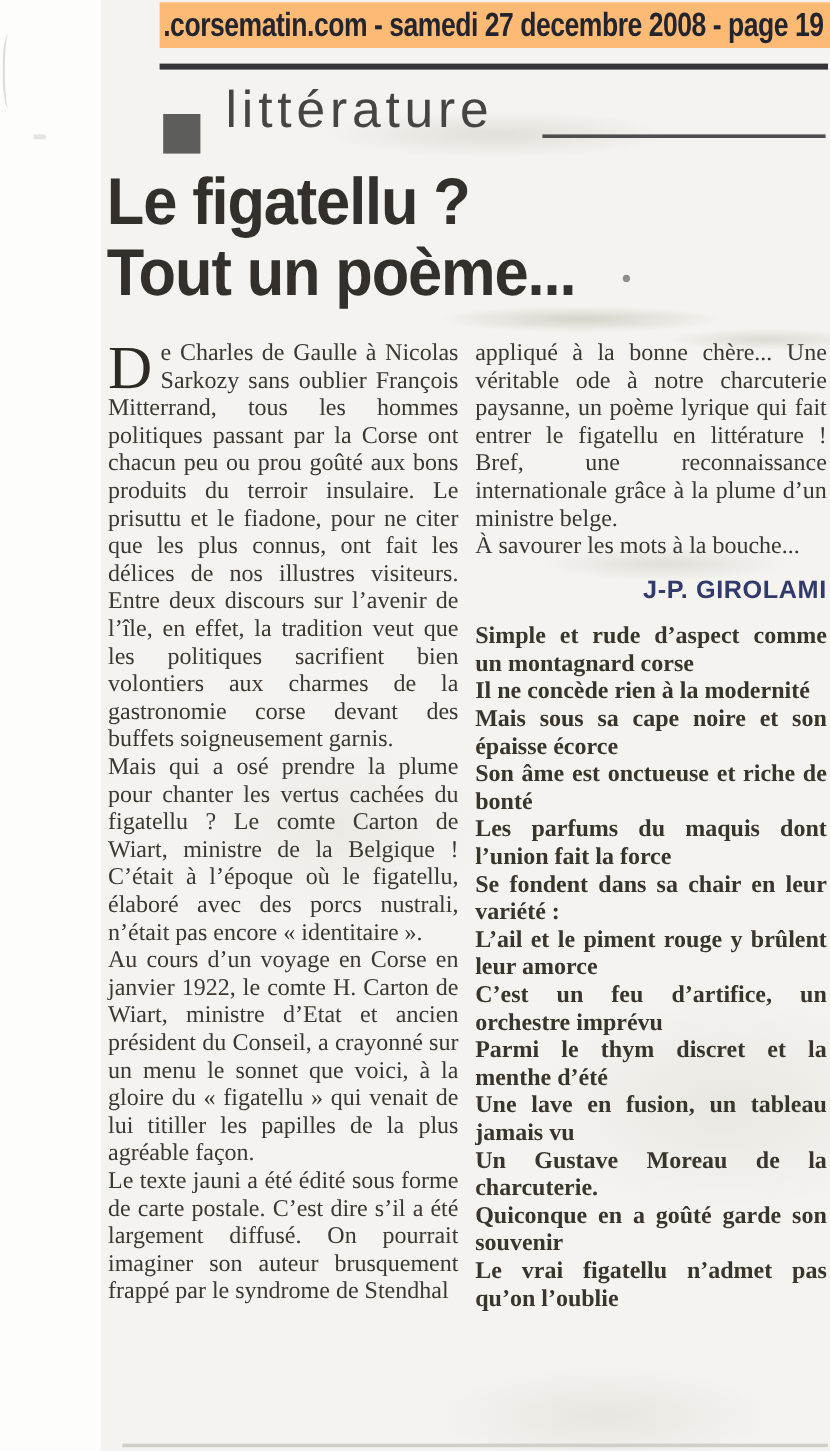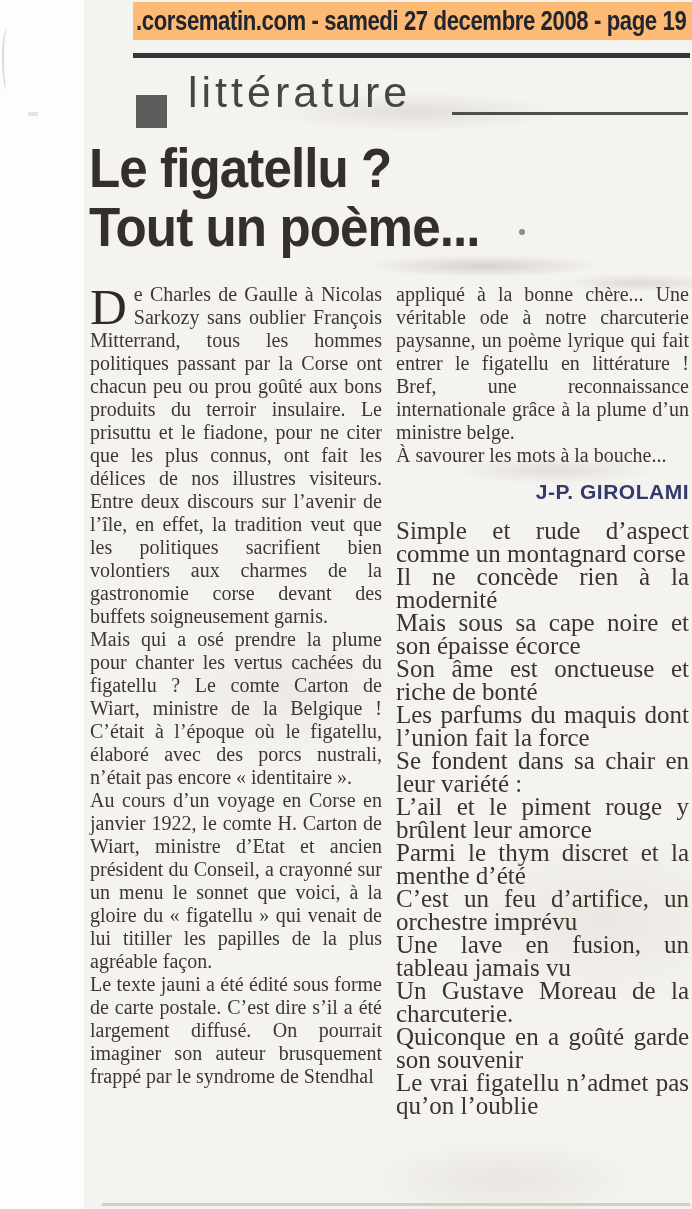--- a/index.html
+++ b/index.html
@@ -58,21 +58,21 @@
   .dropcap::first-letter{
     float:left;font-size:51px;line-height:42px;
     padding:3px 7px 0 0;color:#2d2a23;
   }
   .byline{
     margin:13px 0 15px 0;text-align:right;
     font-family:"Liberation Sans", sans-serif;font-weight:700;
     font-size:21px;color:#323a6b;letter-spacing:0.5px;
   }
   .poem p{
-    margin:0;font-weight:400;font-size:25px;line-height:23px;
+    margin:0;font-weight:700;font-size:20px;line-height:23px;
     text-align:justify;color:#39352c;
   }
 
   
   .dot-artifact{position:absolute;left:519px;top:229px;width:6px;height:6px;border-radius:50%;background:#8f8d88;}
   .edge-mark-1{position:absolute;left:2px;top:28px;width:8px;height:62px;border-left:2px solid #dddbd7;border-radius:60% 0 0 60%;}
   .edge-mark-2{position:absolute;left:28px;top:112px;width:10px;height:4px;background:#e6e4e0;}
   .bottom-rule{position:absolute;left:102px;top:1203px;width:588px;height:3px;background:#d2cfc9;}
 </style>
 </head>
@@ -111,22 +111,22 @@
     <p class="body-p">À savourer les mots à la bouche...</p>
     <div class="byline">J-P. GIROLAMI</div>
     <div class="poem">
       <p>Simple et rude d’aspect comme un montagnard corse</p>
       <p>Il ne concède rien à la modernité</p>
       <p>Mais sous sa cape noire et son épaisse écorce</p>
       <p>Son âme est onctueuse et riche de bonté</p>
       <p>Les parfums du maquis dont l’union fait la force</p>
       <p>Se fondent dans sa chair en leur variété&nbsp;:</p>
       <p>L’ail et le piment rouge y brûlent leur amorce</p>
+      <p>C’est un feu d’artifice, un orchestre imprévu</p>
       <p>Parmi le thym discret et la menthe d’été</p>
-      <p>C’est un feu d’artifice, un orchestre imprévu</p>
       <p>Une lave en fusion, un tableau jamais vu</p>
       <p>Un Gustave Moreau de la charcuterie.</p>
       <p>Quiconque en a goûté garde son souvenir</p>
       <p>Le vrai figatellu n’admet pas qu’on l’oublie</p>
     </div>
   </div>
 </div>
 
 <div class="bottom-rule"></div>
 

